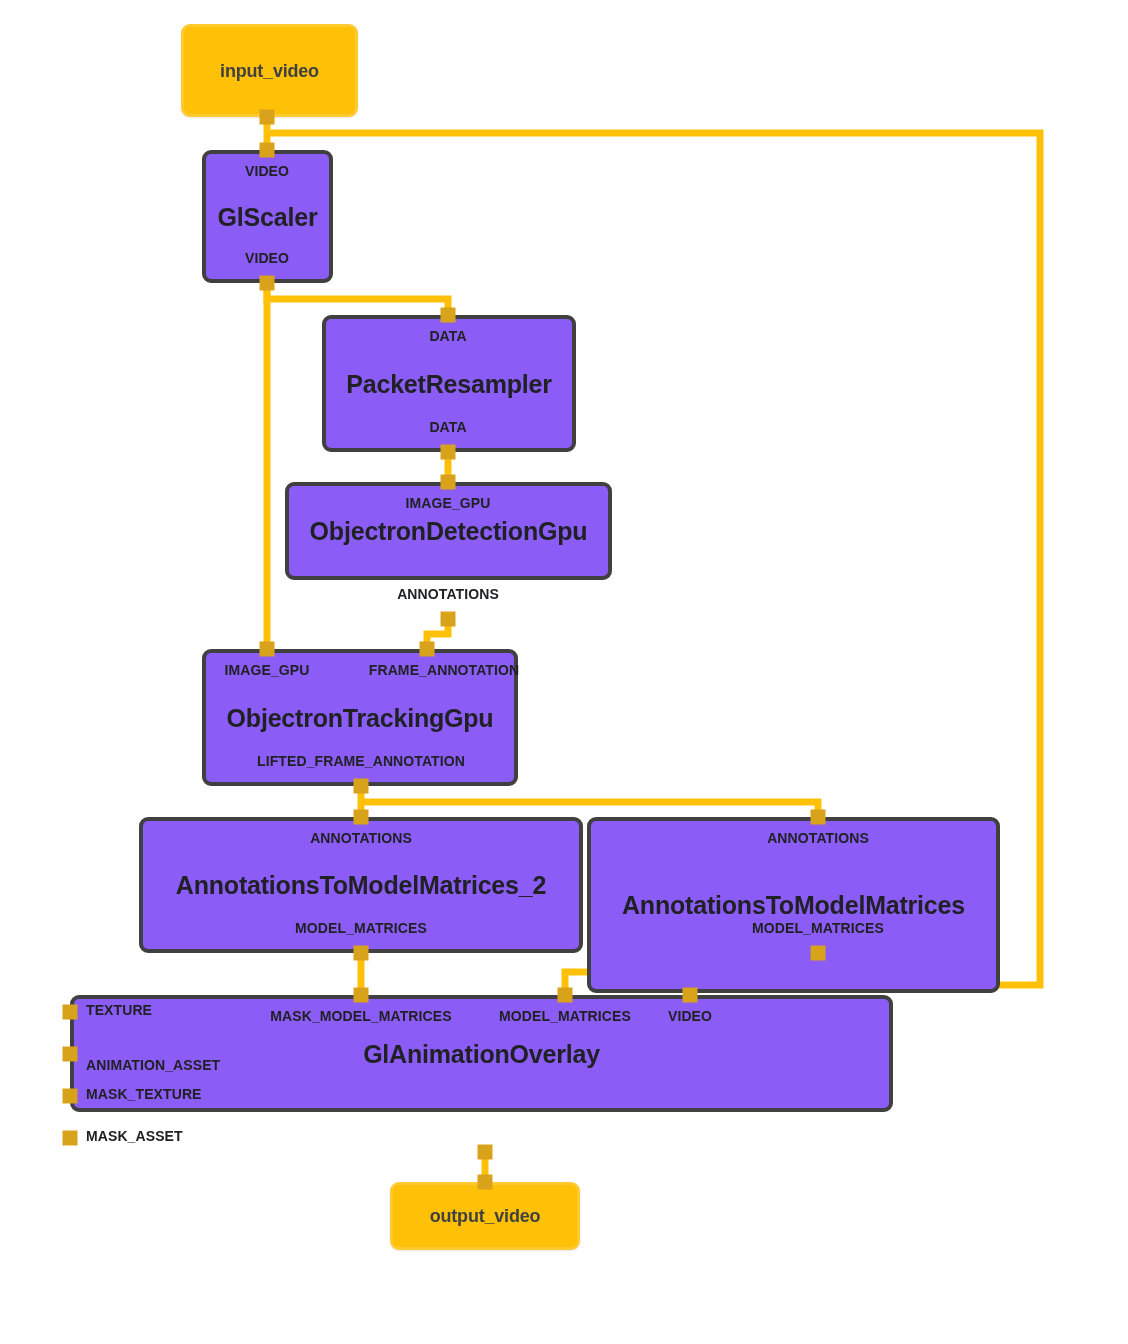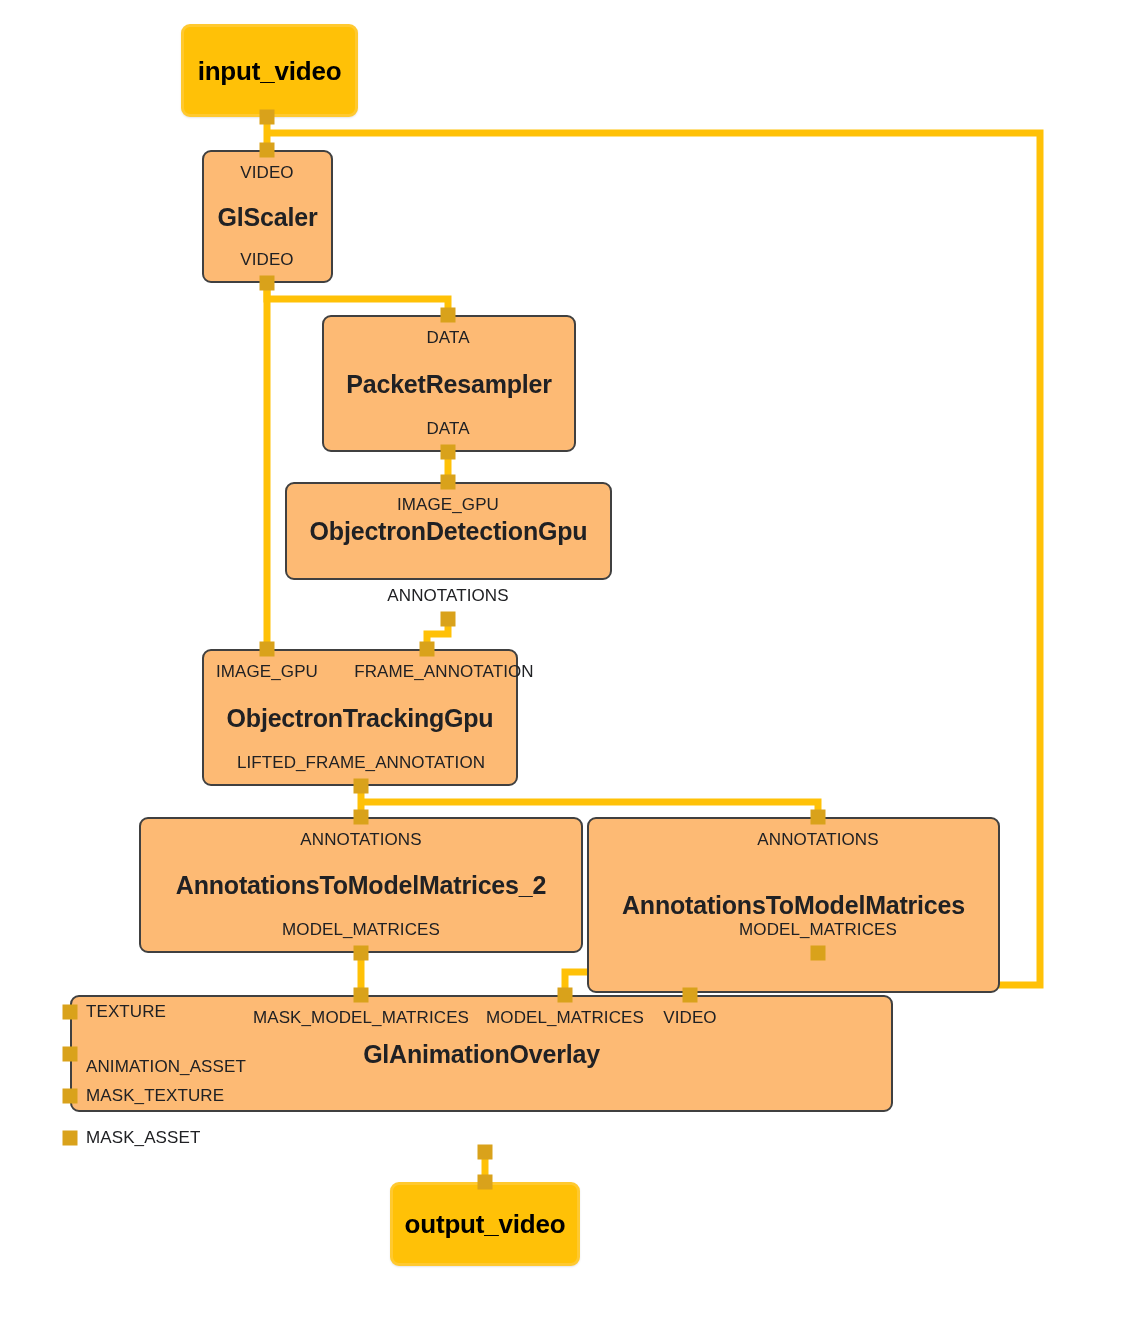--- a/index.html
+++ b/index.html
@@ -27,22 +27,22 @@
     width: 1128px;
     height: 1344px;
     pointer-events: none;
   }
   .node {
     position: absolute;
     box-sizing: border-box;
     border-radius: 9px;
   }
   .node.calculator {
-    background: #fdba74;
-    border: 2px solid #404040;
+    background: #8b5cf6;
+    border: 4px solid #404040;
   }
   .node.stream {
     background: #FFC107;
     border: 3px solid #FFC930;
     box-shadow: 0 1px 2px rgba(0,0,0,0.10);
   }
   .node-title {
     position: absolute;
     left: 0;
     width: 100%;
@@ -53,29 +53,30 @@
     letter-spacing: -0.2px;
     white-space: nowrap;
   }
   .node.calculator .node-title {
     top: 50%;
     transform: translateY(-50%);
   }
   .node.stream .node-title {
     top: 50%;
     transform: translateY(-50%);
-    font-size: 26px;
-    color: #000000;
+    font-size: 18px;
+    color: #404040;
   }
   .port-label {
     position: absolute;
-    font-size: 17px;
+    font-size: 14px;
     color: #202124;
     white-space: nowrap;
     letter-spacing: 0.1px;
+    font-weight: bold;
   }
   .port-label.center {
     transform: translateX(-50%);
   }
   .port-label.left {
     transform: none;
   }
   .port-sq {
     position: absolute;
     width: 15px;
@@ -167,17 +168,17 @@
     <div class="port-sq" style="left: 690px; top: 995px; background: rgb(217, 162, 27);"></div>
     <div class="port-label left" style="left: 86px; top: 1002px;">TEXTURE</div>
     <div class="port-sq" style="left: 70px; top: 1012px; background: rgb(217, 162, 27);"></div>
     <div class="port-label left" style="left: 86px; top: 1044px; margin-top: 13px;">ANIMATION_ASSET</div>
     <div class="port-sq" style="left: 70px; top: 1054px; background: rgb(217, 162, 27);"></div>
     <div class="port-label left" style="left: 86px; top: 1086px;">MASK_TEXTURE</div>
     <div class="port-sq" style="left: 70px; top: 1096px; background: rgb(217, 162, 27);"></div>
     <div class="port-label left" style="left: 86px; top: 1128px;">MASK_ASSET</div>
     <div class="port-sq" style="left: 70px; top: 1138px; background: rgb(217, 162, 27);"></div>
     <div class="port-sq" style="left: 485px; top: 1152px; background: rgb(217, 162, 27);"></div>
-    <div class="node stream" style="left: 390px; top: 1182px; width: 190px; height: 84px;">
+    <div class="node stream" style="left: 390px; top: 1182px; width: 190px; height: 68px;">
       <div class="node-title">output_video</div>
     </div>
     <div class="port-sq" style="left: 485px; top: 1182px; background: rgb(217, 162, 27);"></div>
   </div>
 
 </body></html>

